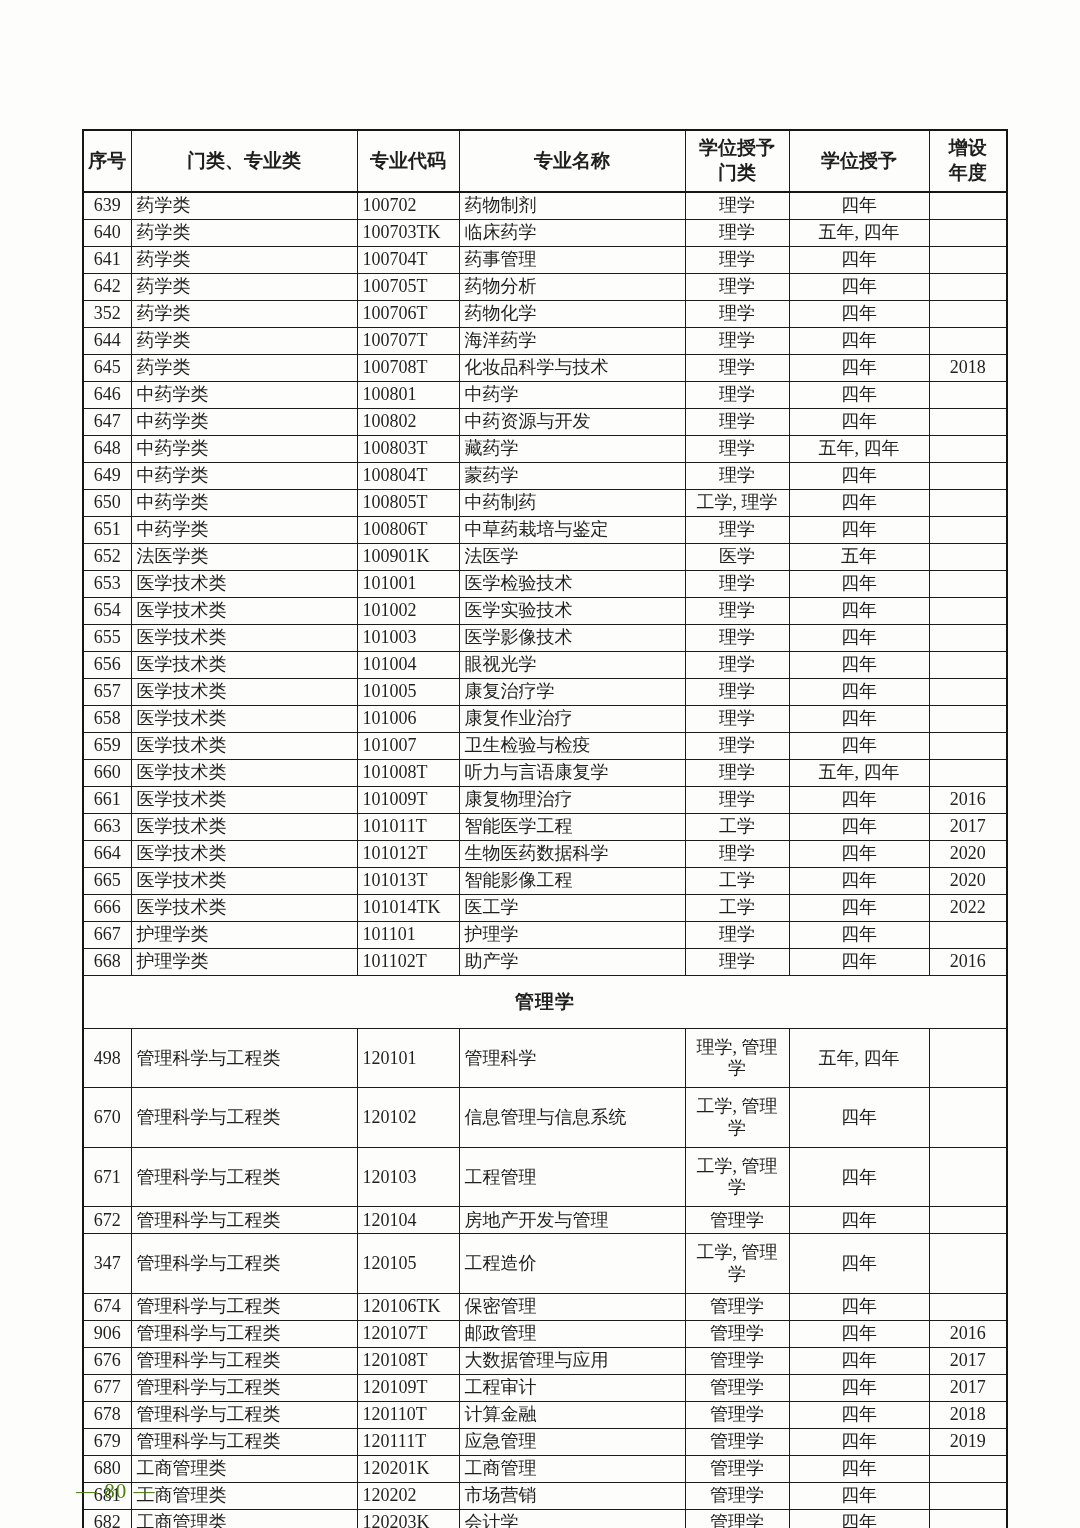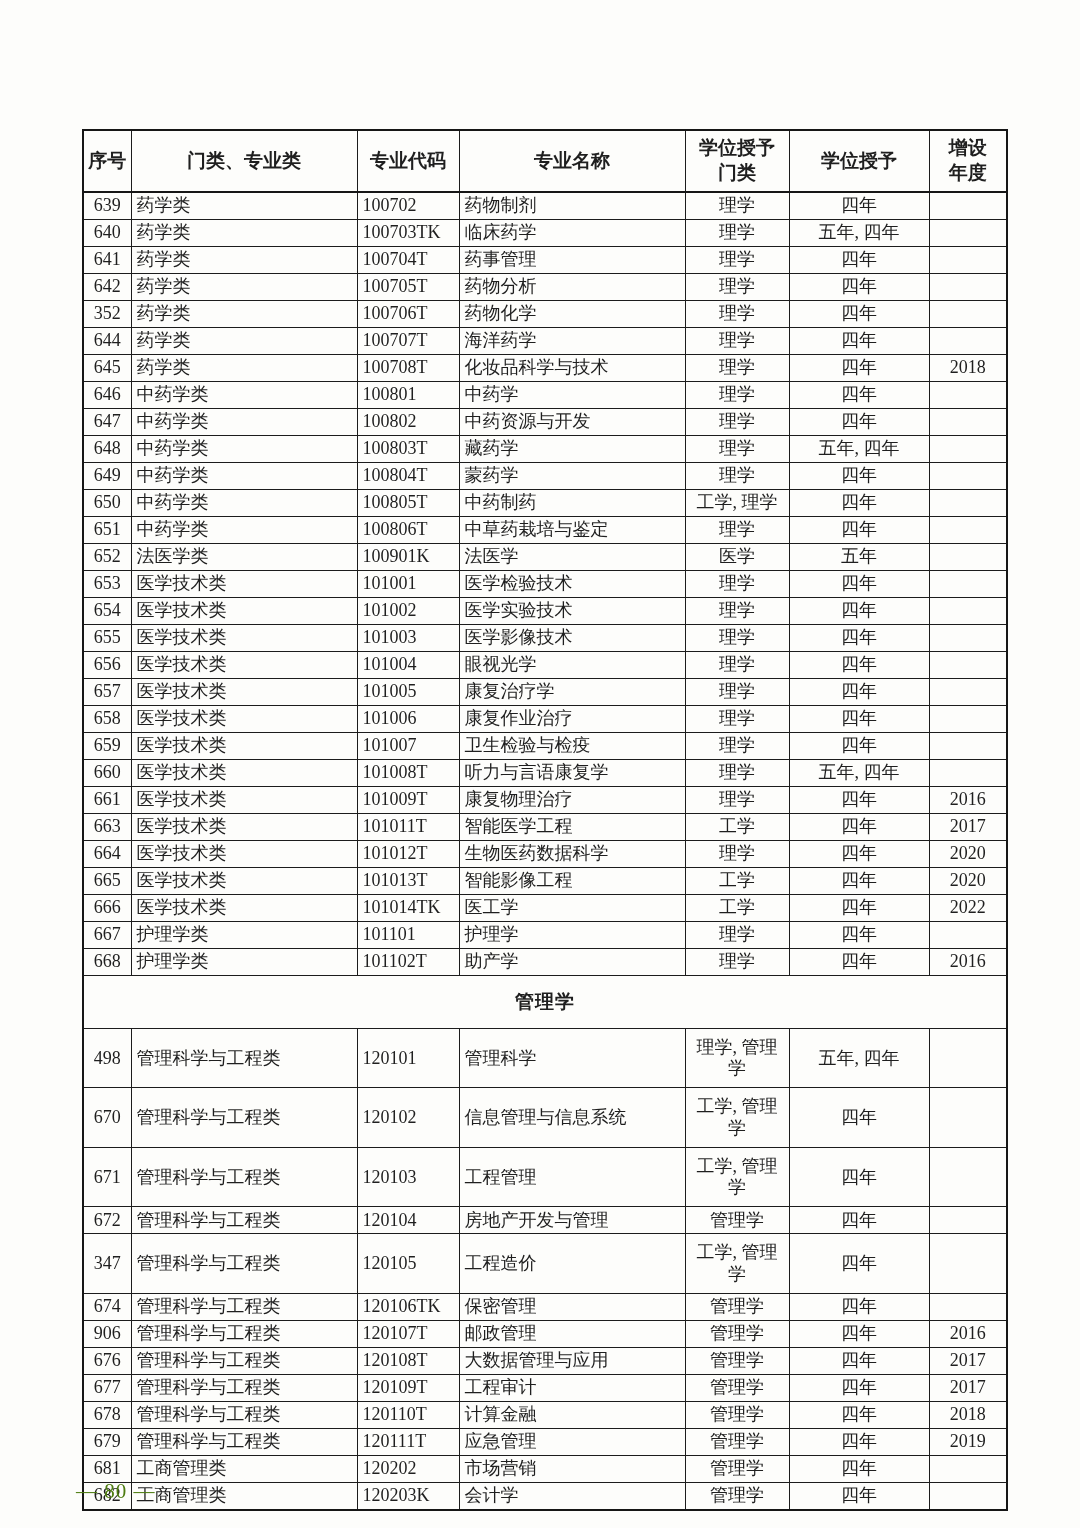--- a/index.html
+++ b/index.html
@@ -430,20 +430,29 @@
         <tr class="row-std">
           <td class="c-no">679</td>
           <td class="c-category">管理科学与工程类</td>
           <td class="c-code">120111T</td>
           <td class="c-name">应急管理</td>
           <td class="c-degree">管理学</td>
           <td class="c-years">四年</td>
           <td class="c-added">2019</td>
         </tr>
         <tr class="row-std">
+          <td class="c-no">680</td>
+          <td class="c-category">工商管理类</td>
+          <td class="c-code">120201K</td>
+          <td class="c-name">工商管理</td>
+          <td class="c-degree">管理学</td>
+          <td class="c-years">四年</td>
+          <td class="c-added"></td>
+        </tr>
+        <tr class="row-std">
           <td class="c-no">681</td>
           <td class="c-category">工商管理类</td>
           <td class="c-code">120202</td>
           <td class="c-name">市场营销</td>
           <td class="c-degree">管理学</td>
           <td class="c-years">四年</td>
           <td class="c-added"></td>
         </tr>
         <tr class="row-std">
           <td class="c-no">682</td>

